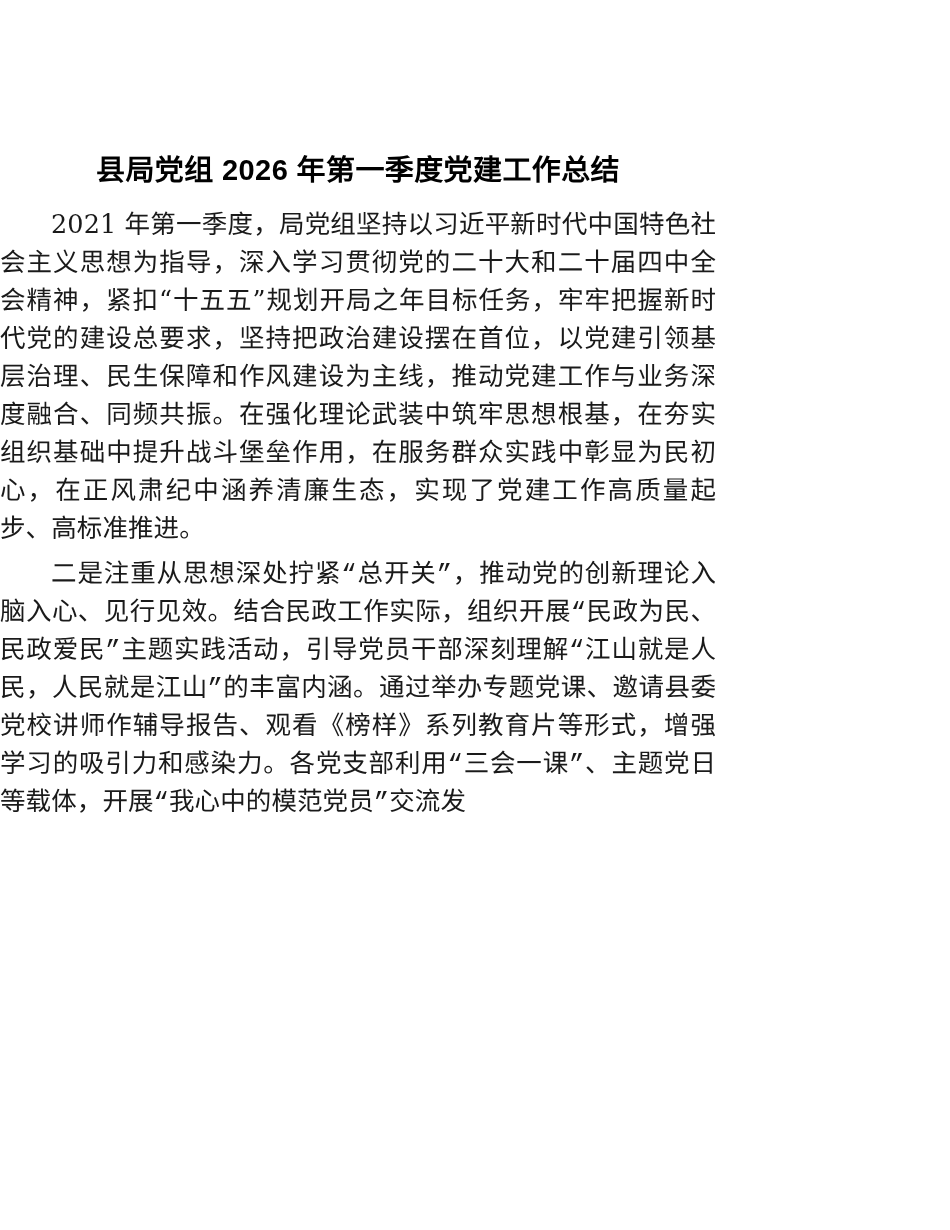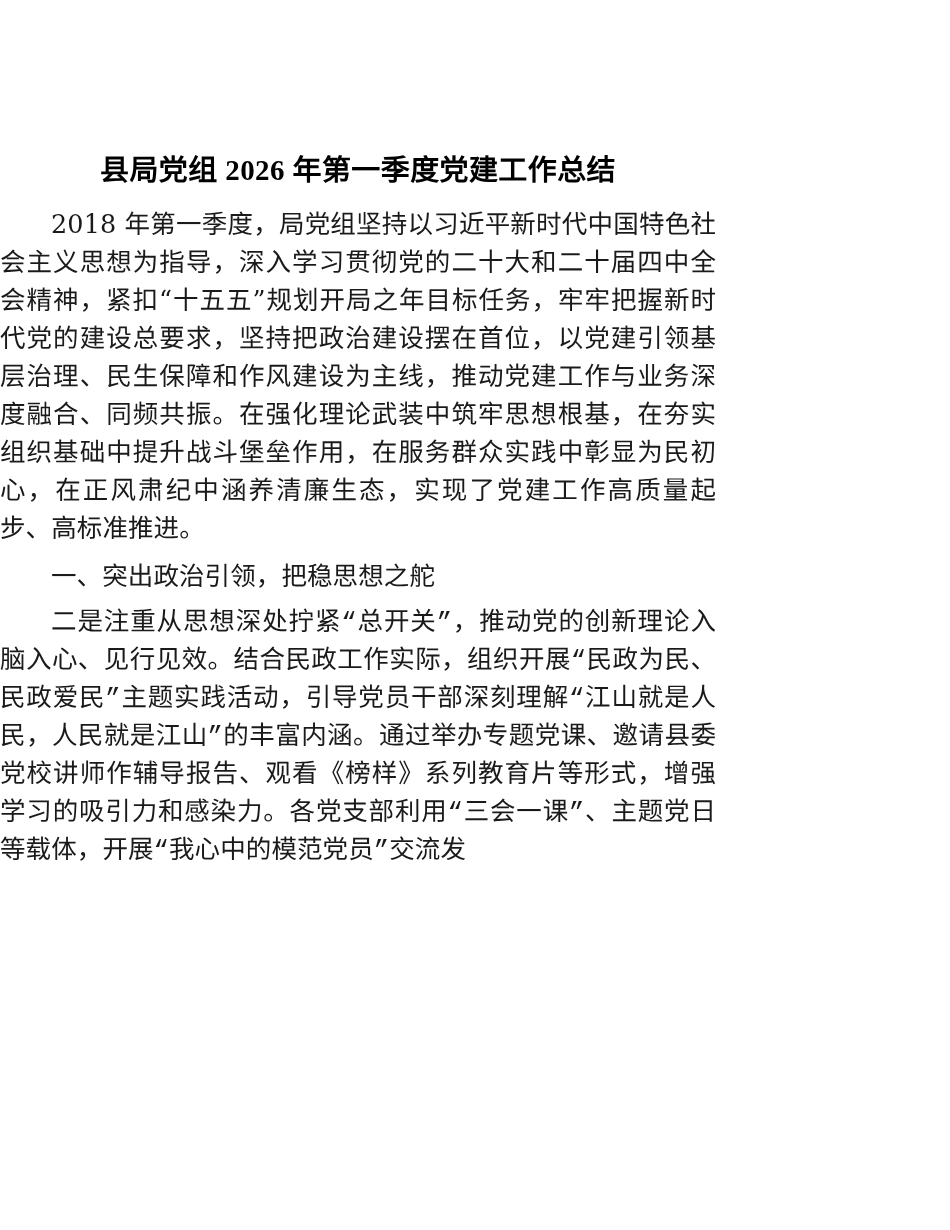--- a/index.html
+++ b/index.html
@@ -22,21 +22,21 @@
     height: 1230px;
     background: #ffffff;
     box-sizing: border-box;
   }
 
   
   .doc-title {
     margin: 0;
     padding: 0;
     text-align: center;
-    font-family: Liberation Serif, serif;
+    font-family: Liberation Sans, sans-serif;
     font-weight: 700;
     font-size: 29px;
     line-height: 40px;
     letter-spacing: 0.4px;
     color: #000000;
     white-space: nowrap;
     position: absolute;
     top: 150px;
     left: 0;
     width: 716px;
@@ -84,22 +84,21 @@
 </style>
 </head>
 <body>
 
 <div id="page">
 
   <h1 class="doc-title">县局党组 2026 年第一季度党建工作总结</h1>
 
   <div id="body-blocks">
 
-    <p class="para">2018 年第一季度，局党组坚持以习近平新时代中国特色社会主义思想为指导，深入学习贯彻党的二十大和二十届四中全会精神，紧扣“十五五”规划开局之年目标任务，牢牢把握新时代党的建设总要求，坚持把政治建设摆在首位，以党建引领基层治理、民生保障和作风建设为主线，推动党建工作与业务深度融合、同频共振。在强化理论武装中筑牢思想根基，在夯实组织基础中提升战斗堡垒作用，在服务群众实践中彰显为民初心，在正风肃纪中涵养清廉生态，实现了党建工作高质量起步、高标准推进。</p>
+    <p class="para">2021 年第一季度，局党组坚持以习近平新时代中国特色社会主义思想为指导，深入学习贯彻党的二十大和二十届四中全会精神，紧扣“十五五”规划开局之年目标任务，牢牢把握新时代党的建设总要求，坚持把政治建设摆在首位，以党建引领基层治理、民生保障和作风建设为主线，推动党建工作与业务深度融合、同频共振。在强化理论武装中筑牢思想根基，在夯实组织基础中提升战斗堡垒作用，在服务群众实践中彰显为民初心，在正风肃纪中涵养清廉生态，实现了党建工作高质量起步、高标准推进。</p>
 
-    <p class="section-heading">一、突出政治引领，把稳思想之舵</p>
 
 
     <p class="para clipped">二是注重从思想深处拧紧“总开关”，推动党的创新理论入脑入心、见行见效。结合民政工作实际，组织开展“民政为民、民政爱民”主题实践活动，引导党员干部深刻理解“江山就是人民，人民就是江山”的丰富内涵。通过举办专题党课、邀请县委党校讲师作辅导报告、观看《榜样》系列教育片等形式，增强学习的吸引力和感染力。各党支部利用“三会一课”、主题党日等载体，开展“我心中的模范党员”交流发</p>
 
   </div>
 
 </div>
 
 </body></html>

